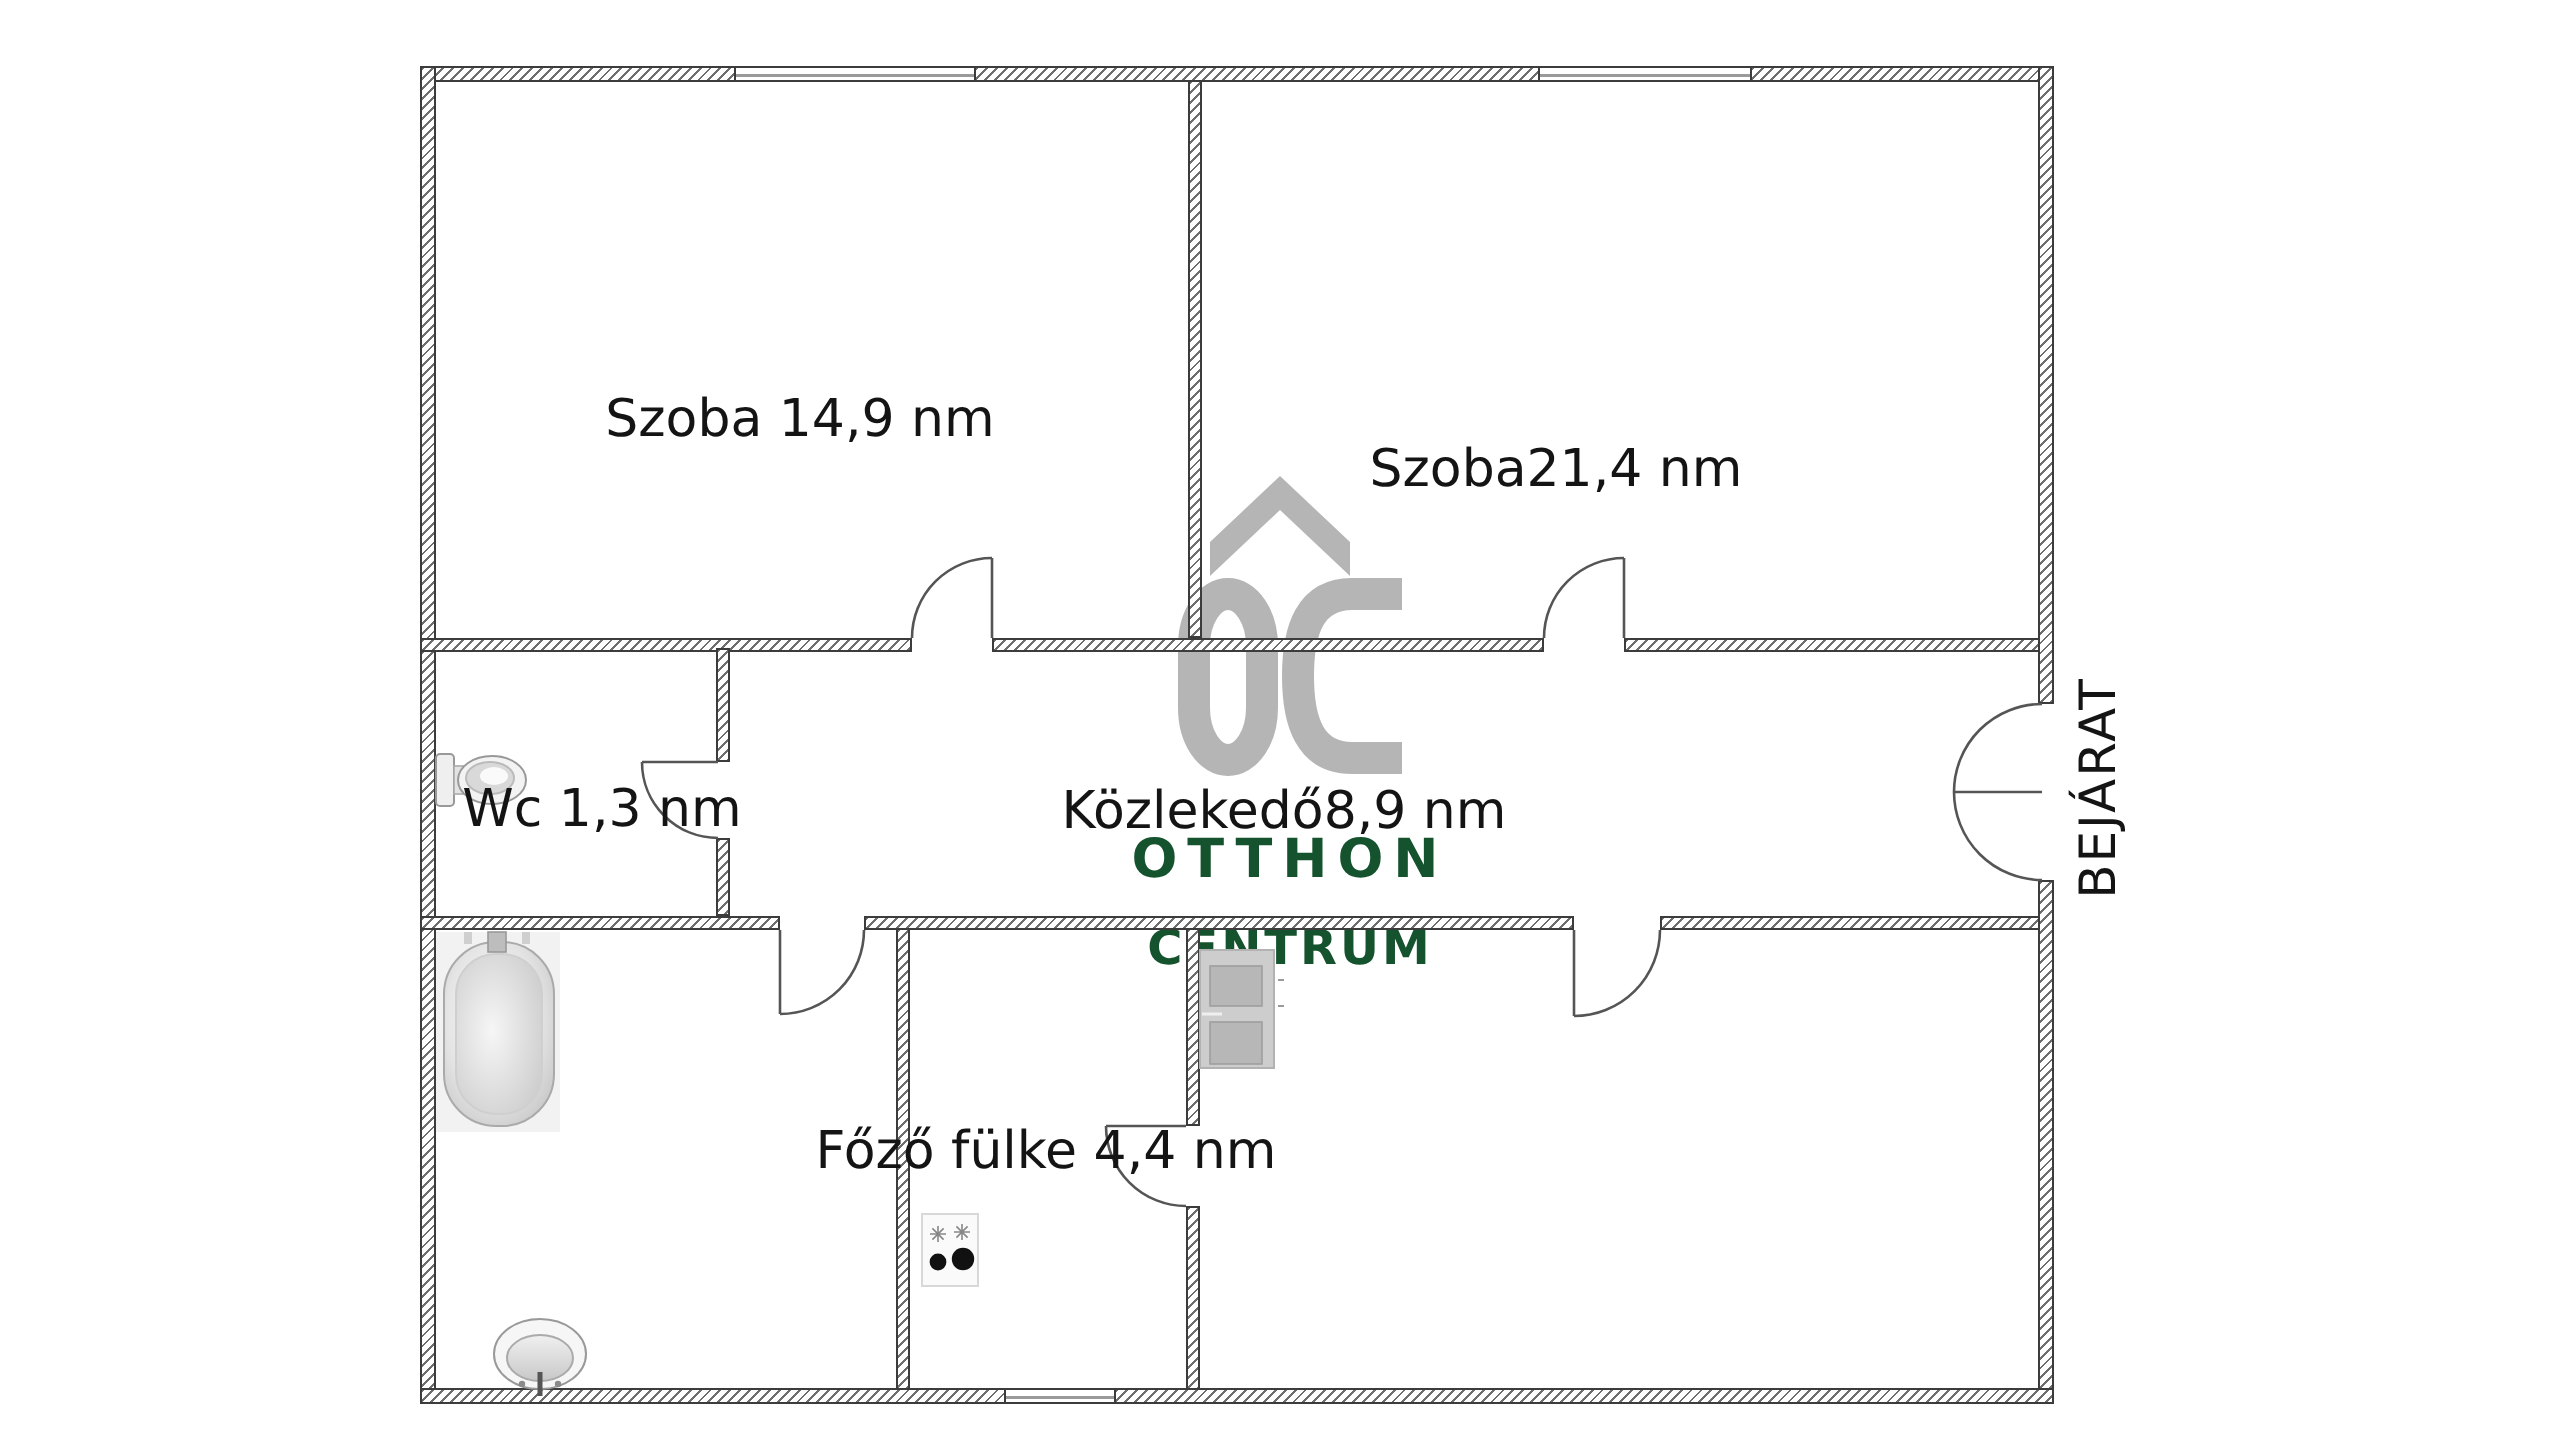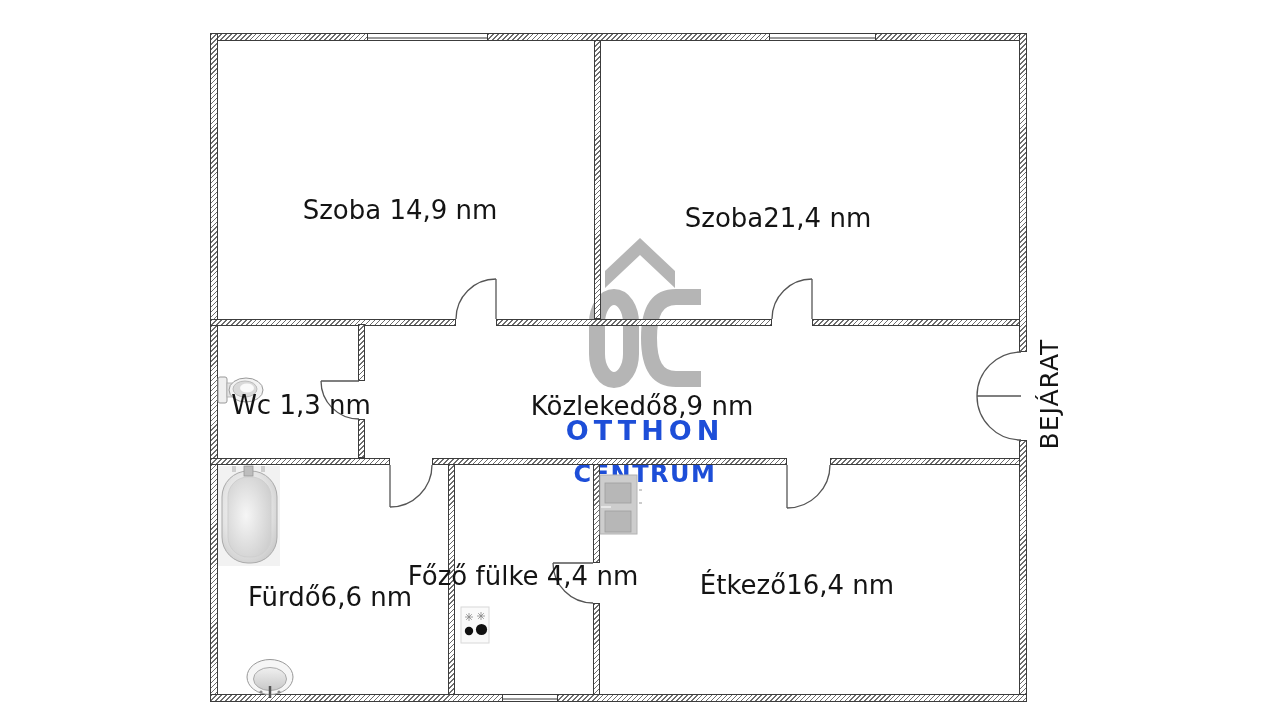--- a/index.html
+++ b/index.html
@@ -9,21 +9,21 @@
   .wall{position:absolute;box-sizing:border-box;border:1px solid #3c3c3c;
         background-image:repeating-linear-gradient(135deg,#6e6e6e 0,#6e6e6e 1px,#fff 1px,#fff 3.5px);
         background-color:#fff;z-index:2;}
   .window{position:absolute;box-sizing:border-box;z-index:2;background:
           linear-gradient(to bottom,#fff 0,#fff 3px,#9a9a9a 3px,#9a9a9a 4.5px,#fff 4.5px),#fff;
           border-top:1px solid #3c3c3c;border-bottom:1px solid #3c3c3c;}
   .room-label{position:absolute;transform:translate(-50%,-50%);font-size:26px;color:#141414;
               white-space:nowrap;z-index:5;letter-spacing:0px;}
   .entrance-label{position:absolute;transform:translate(-50%,-50%) rotate(-90deg);font-size:25px;
               color:#141414;white-space:nowrap;z-index:5;letter-spacing:1px;}
-  .wm-text{position:absolute;transform:translate(-50%,-50%);font-weight:bold;color:#1d4ed8;
+  .wm-text{position:absolute;transform:translate(-50%,-50%);font-weight:bold;color:#14532d;
            white-space:nowrap;z-index:1;}
   #wm-line1{font-size:27px;letter-spacing:5px;}
   #wm-line2{font-size:24px;letter-spacing:1.5px;}
   svg.layer{position:absolute;left:0;top:0;z-index:3;}
   svg#wm-svg{z-index:1;}
 </style>
 </head>
 <body>
 
 <div id="stage">
@@ -154,22 +154,20 @@
       <rect x="600" y="475" width="37" height="59" fill="#cdcdcd" stroke="#b2b2b2"></rect>
       <rect x="605" y="483" width="26" height="20" fill="#b7b7b7" stroke="#9e9e9e" stroke-width="0.8"></rect>
       <rect x="605" y="511" width="26" height="21" fill="#b7b7b7" stroke="#9e9e9e" stroke-width="0.8"></rect>
       <line x1="601" y1="507" x2="611" y2="507" stroke="#efefef" stroke-width="1.5"></line>
       <line x1="639" y1="490" x2="642" y2="490" stroke="#999"></line>
       <line x1="639" y1="503" x2="642" y2="503" stroke="#999"></line>
     </g>
   </svg>
 
   <div class="room-label" style="left:400px;top:210px;">Szoba 14,9 nm</div>
-  <div class="room-label" style="left:778px;top:218px;">Szoba21,4 nm</div>
+  <div class="room-label" style="left:778px;top:235px;">Szoba21,4 nm</div>
   <div class="room-label" style="left:301px;top:405px;">Wc 1,3 nm</div>
   <div class="room-label" style="left:642px;top:406px;">Közlekedő8,9 nm</div>
-  <div class="room-label" style="left:330px;top:597px;">Fürdő6,6 nm</div>
   <div class="room-label" style="left:523px;top:576px;text-align:center;">Főző fülke 4,4 nm</div>
-  <div class="room-label" style="left:797px;top:585px;">Étkező16,4 nm</div>
 
   <div class="entrance-label" style="left:1049px;top:394px;">BEJÁRAT</div>
 
 </div>
 
 </body></html>

